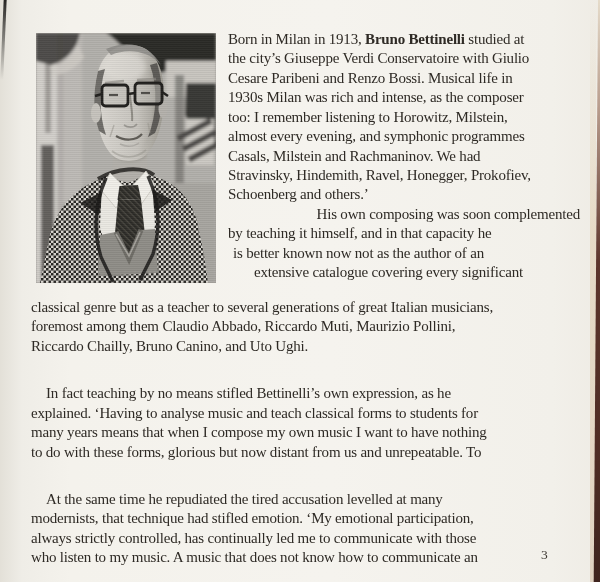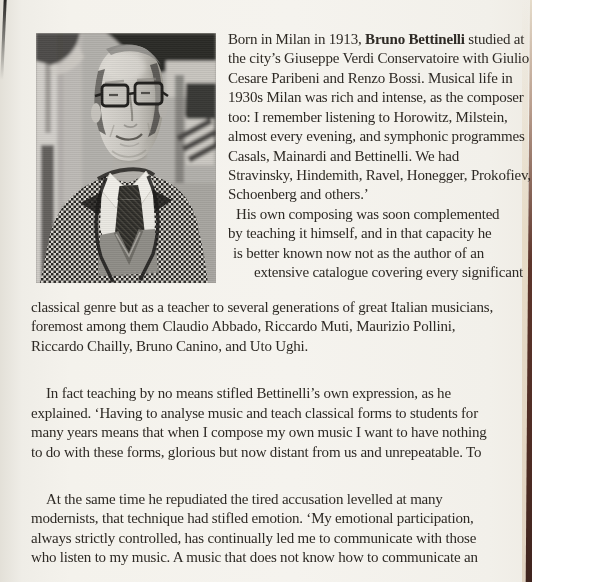--- a/index.html
+++ b/index.html
@@ -4,21 +4,21 @@
 <style>
   html,body{margin:0;padding:0;}
   body{
     width:600px;height:582px;
     font-family:"Liberation Serif", serif;
     background:#ffffff;
     overflow:hidden;
   }
   .page{
     position:relative;
-    width:532px;height:582px;
+    width:600px;height:582px;
     background:
       linear-gradient(90deg,#e3e0d8 0px,#efede7 22px,#f4f2ec 70px,#f5f3ee 55%,#f2f0ea 92%,#efece5 100%);
     overflow:hidden;
   }
   
   .edge-line-topleft{
     position:absolute;left:2px;top:-4px;width:3px;height:84px;
     background:linear-gradient(to bottom,#1d1c1a,rgba(30,28,26,0));
     transform:rotate(2.5deg);
   }
@@ -55,21 +55,21 @@
     font-size:15px;
     line-height:19.42px;
     letter-spacing:-0.2px;
   }
   .col-narrow{left:228px;top:30px;width:352px;}
   .col-wide{left:31px;top:298px;width:551px;}
   .line{white-space:nowrap;}
   .in5{margin-left:5px;}
   .in11{margin-left:26px;}
   .in15{margin-left:15px;margin-top:28px;}
-  .in16{margin-left:8px;}
+  .in16{margin-left:24px;text-align:right;}
   .page-number{
     position:absolute;left:541px;top:547px;
     color:#3a352f;font-size:13.5px;letter-spacing:0;
     font-family:"Liberation Serif", serif;
   }
   b{font-weight:bold;}
 </style>
 </head>
 <body>
 
@@ -189,21 +189,21 @@
     </svg>
   </div>
 
   <div class="col col-narrow">
     <div class="line"><span>Born in Milan in 1913, </span><b>Bruno Bettinelli</b><span> studied at</span></div>
     <div class="line">the city’s Giuseppe Verdi Conservatoire with Giulio</div>
     <div class="line">Cesare Paribeni and Renzo Bossi. Musical life in</div>
     <div class="line">1930s Milan was rich and intense, as the composer</div>
     <div class="line">too: I remember listening to Horowitz, Milstein,</div>
     <div class="line">almost every evening, and symphonic programmes</div>
-    <div class="line">Casals, Mainardi and Bettinelli. We had</div>
+    <div class="line">Casals, Milstein and Rachmaninov. We had</div>
     <div class="line">Stravinsky, Hindemith, Ravel, Honegger, Prokofiev,</div>
     <div class="line">Schoenberg and others.’</div>
     <div class="line in16">His own composing was soon complemented</div>
     <div class="line">by teaching it himself, and in that capacity he</div>
     <div class="line in5">is better known now not as the author of an</div>
     <div class="line in11">extensive catalogue covering every significant</div>
   </div>
 
   <div class="col col-wide">
     <div class="line">classical genre but as a teacher to several generations of great Italian musicians,</div>

